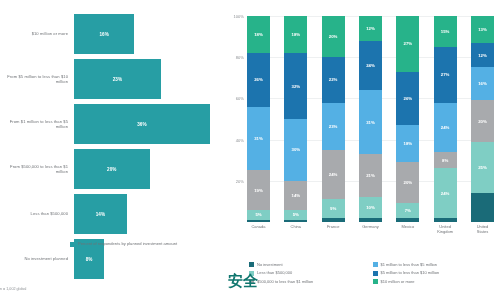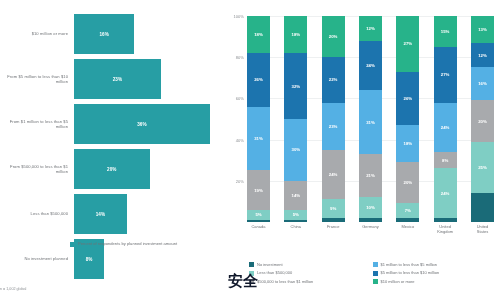--- a/index.html
+++ b/index.html
@@ -101,21 +101,21 @@
   .ov-text{
     position:absolute;
     color:#2b2b2b;
     font-family:"DejaVu Sans",sans-serif;
     font-weight:bold;
     white-space:nowrap;
   }
   .ov-a{left:58px;top:192px;font-size:17px;}
   .ov-b{left:60px;top:222px;font-size:17px;}
   .ov-c{left:215px;top:222px;font-size:17px;}
-  .ov-d{left:228px;top:272px;font-size:15px;color:#0f172a;}
+  .ov-d{left:228px;top:272px;font-size:15px;color:#0f766e;}
 </style>
 </head>
 <body>
 
 <div class="wrap">
 
   <div class="left-panel">
     <div class="hbar-rows" id="hbar-rows">
         <div class="hbar-row">
           <div class="hbar-label">$10 million or more</div>

